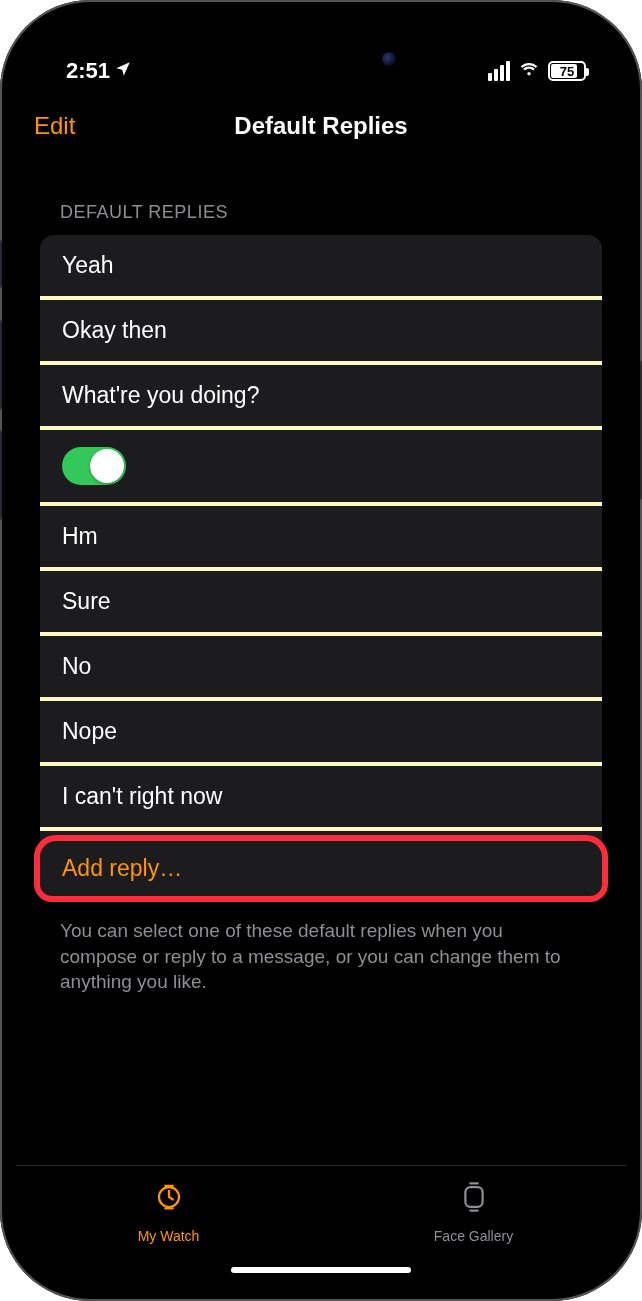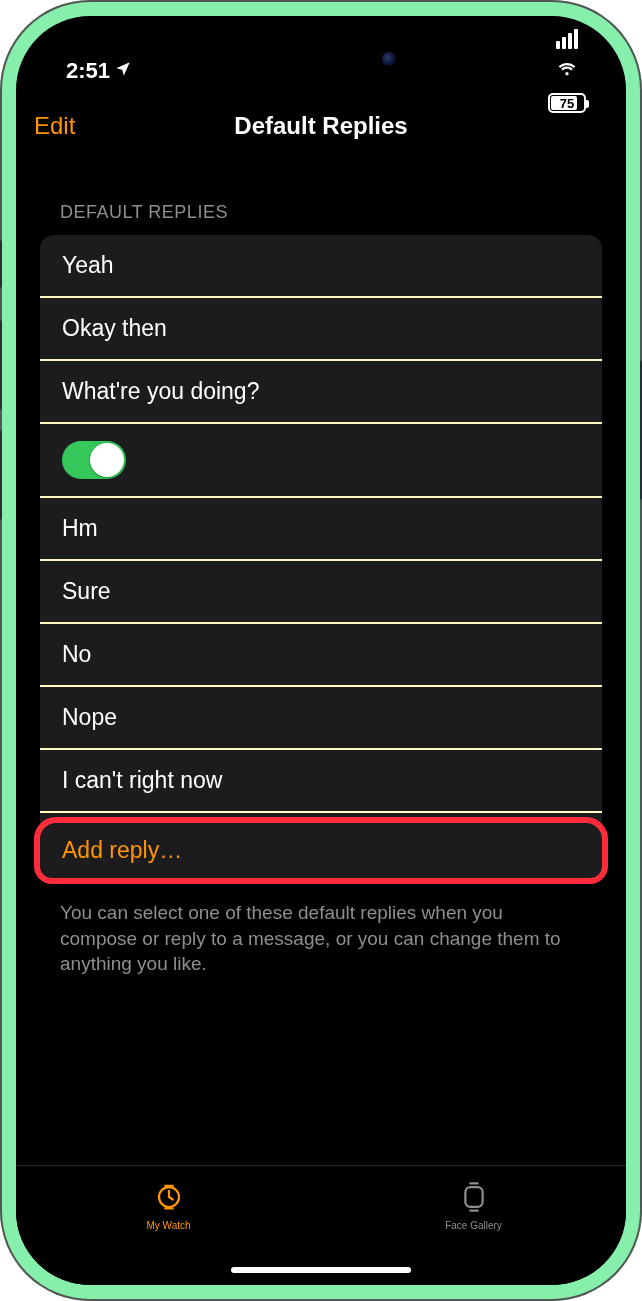--- a/index.html
+++ b/index.html
@@ -7,21 +7,21 @@
     background: #fff;
     font-family: -apple-system, BlinkMacSystemFont, "Segoe UI", Helvetica, Arial, sans-serif;
     display: flex;
     justify-content: center;
     align-items: flex-start;
     padding: 0;
   }
   .device-frame {
     width: 642px;
     height: 1301px;
-    background: #86efac;
+    background: #000000;
     border-radius: 90px;
     padding: 16px;
     position: relative;
     box-shadow: inset 0 0 0 2px #555;
   }
   .screen {
     width: 100%;
     height: 100%;
     background: #000;
     border-radius: 74px;
@@ -56,21 +56,21 @@
     justify-content: space-between;
     align-items: center;
     padding: 30px 40px 0 50px;
     color: #fff;
     font-weight: 600;
     font-size: 22px;
     position: relative;
     z-index: 5;
   }
   .status-left { display: flex; align-items: center; gap: 4px; }
-  .status-right { display: flex; align-items: center; gap: 8px; flex-direction: column; }
+  .status-right { display: flex; align-items: center; gap: 8px; }
   .signal-bars { display: flex; align-items: flex-end; gap: 2px; }
   .signal-bars span { width: 4px; background: #fff; border-radius: 1px; }
   .signal-bars span:nth-child(1){height:8px}
   .signal-bars span:nth-child(2){height:12px}
   .signal-bars span:nth-child(3){height:16px}
   .signal-bars span:nth-child(4){height:20px}
   .battery-wrap{display:flex;align-items:center;gap:2px}
   .battery {
     width: 38px; height: 20px; border: 2px solid #fff; border-radius: 5px;
     position: relative; display:flex; align-items:center; justify-content:center;
@@ -94,21 +94,21 @@
   .content { flex: 1; overflow-y: auto; padding: 0 24px; }
   .section-header {
     color: #8e8e93; font-size: 18px; text-transform: uppercase;
     padding: 44px 20px 12px 20px; letter-spacing: 0.5px;
   }
   .list {
     background: #1c1c1e; border-radius: 14px; overflow: visible;
   }
   .row {
     padding: 17px 22px;
-    border-bottom: 2px solid #fef9c3;
+    border-bottom: 4px solid #fef9c3;
     color: #fff;
     font-size: 23px;
     display: flex;
     justify-content: space-between;
     align-items: center;
     cursor: pointer;
     position: relative;
   }
   .row:last-of-type { border-bottom: none; }
   .row.accent { color: #ff9500; }
@@ -136,21 +136,21 @@
     padding: 12px 20px 20px 20px;
   }
   
   .tab-bar {
     height: 120px;
     border-top: 1px solid #2a2a2a;
     display: flex; justify-content: space-around; align-items: flex-start;
     padding-top: 14px;
     background: #000;
   }
-  .tab { display:flex; flex-direction:column; align-items:center; gap:6px; font-size:10px; color:#8e8e93; cursor:pointer; flex:1 }
+  .tab { display:flex; flex-direction:column; align-items:center; gap:14px; font-size:14px; color:#8e8e93; cursor:pointer; flex:1 }
   .tab.active { color:#ff9500; }
   .tab-icon { width:34px; height:34px; display:flex; align-items:center; justify-content:center }
   
   .home-indicator {
     position: absolute; bottom: 12px; left: 50%; transform: translateX(-50%);
     width: 180px; height: 6px; background: #fff; border-radius: 3px;
   }
   
   .side-btn{position:absolute;background:#2e2a33;border-radius:3px}
   .sb1{left:-4px;top:240px;width:6px;height:48px}

